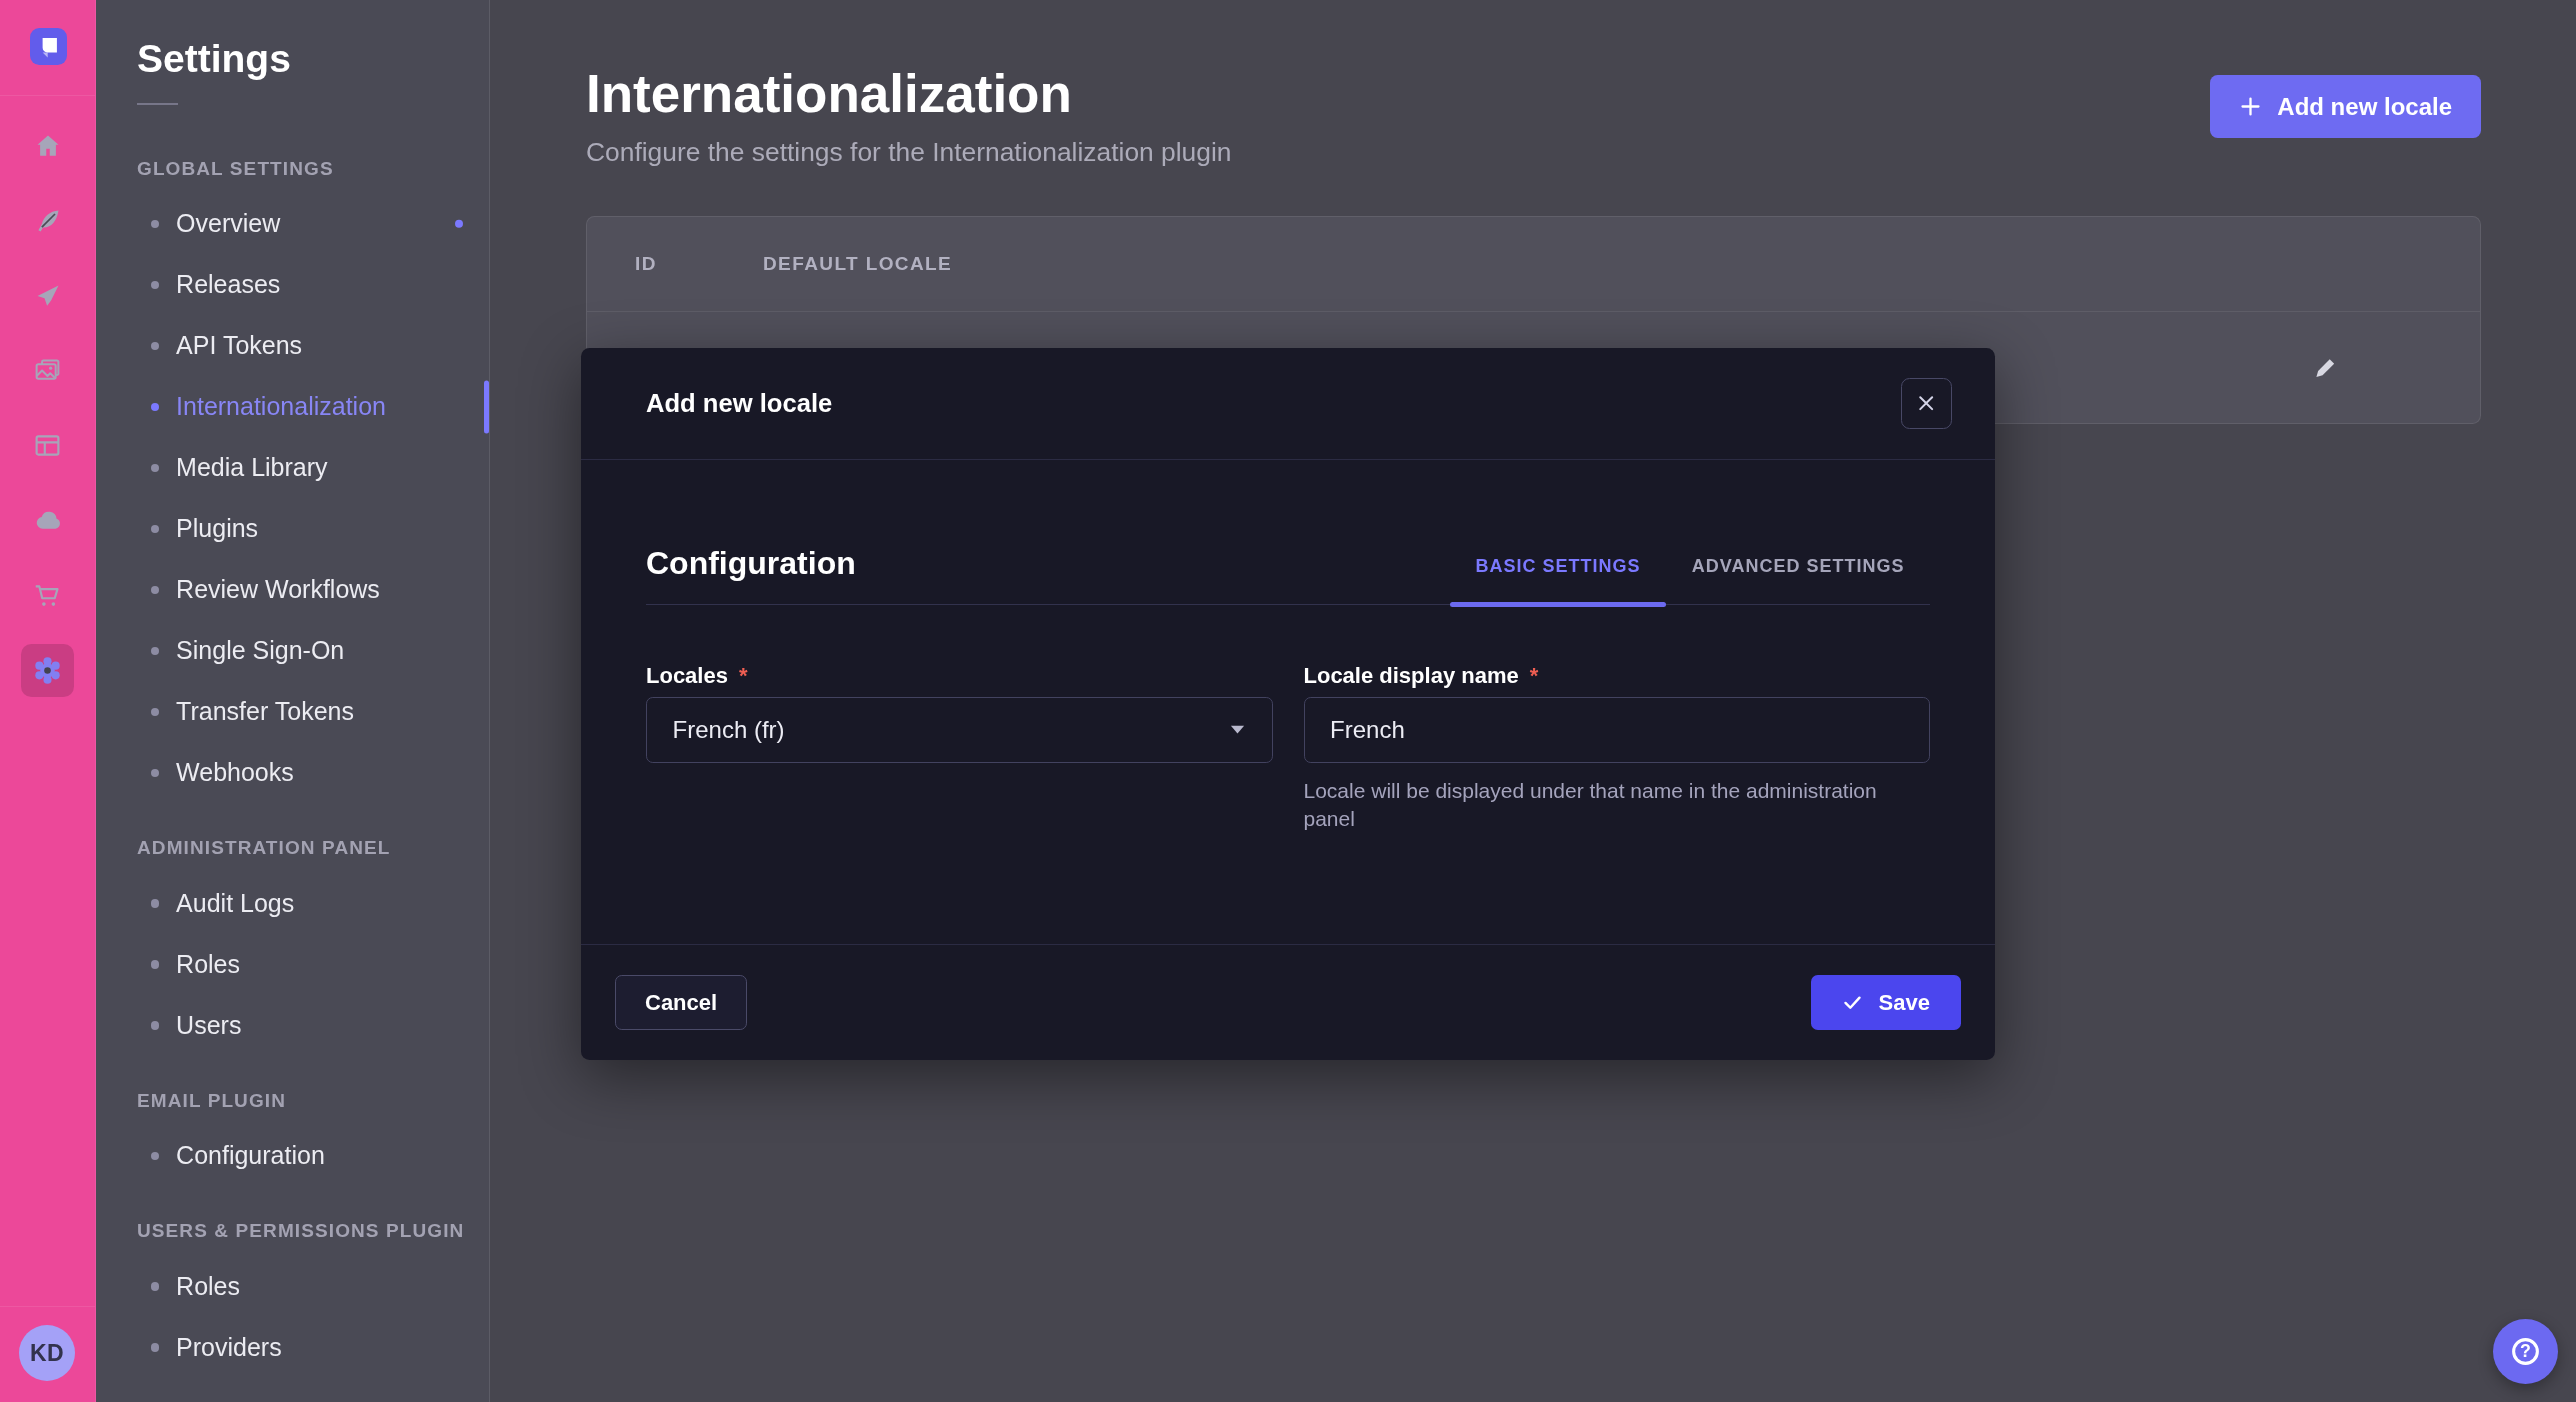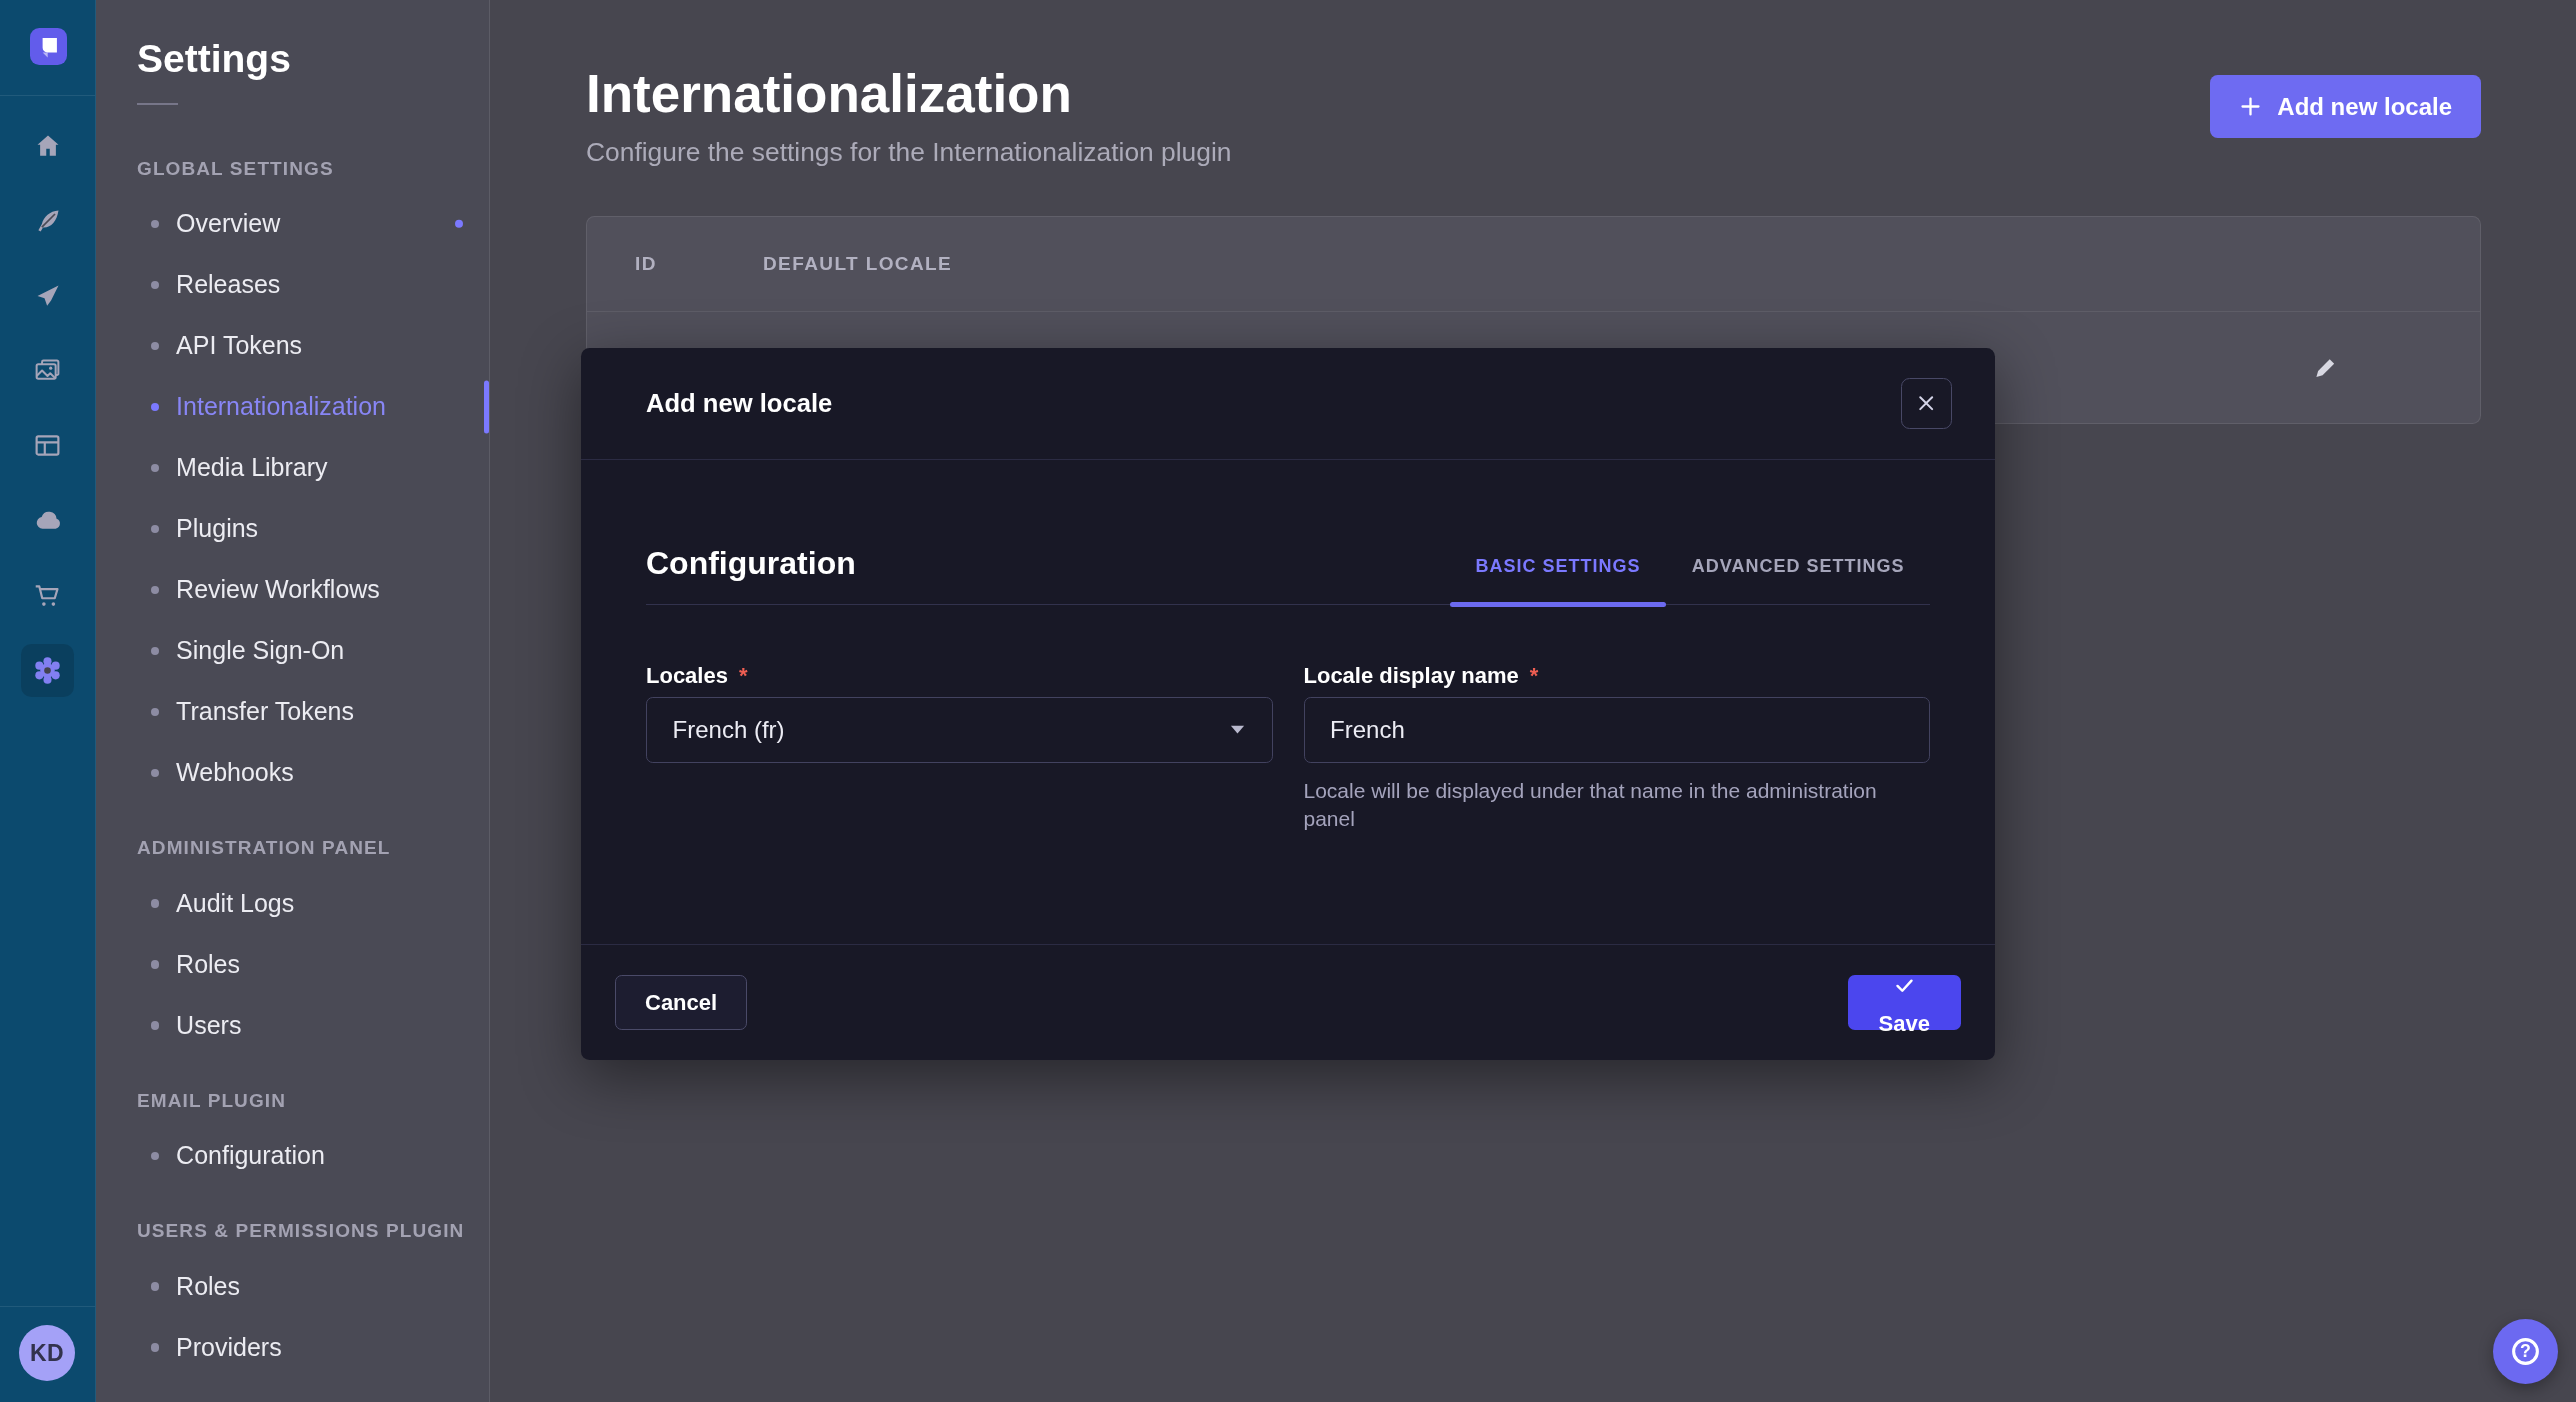--- a/index.html
+++ b/index.html
@@ -7,21 +7,21 @@
   body {
     position:relative; overflow:hidden;
     background:#47464F;
     font-family:"Liberation Sans", sans-serif;
     -webkit-font-smoothing:antialiased;
   }
 
   
   .rail {
     position:absolute; left:0; top:0; width:96px; height:100%;
-    background:#0c4a6e; border-right:0.9px solid rgba(255,255,255,.09);
+    background:#ec4899; border-right:0.9px solid rgba(255,255,255,.09);
   }
   .rail-logo {
     position:absolute; left:30px; top:28px; width:37px; height:37px;
     border-radius:9.4px; cursor:pointer;
   }
   .rail-divider-top { position:absolute; left:0; top:95px; width:100%; border-top:0.9px solid rgba(255,255,255,.09); }
   .rail-icons { position:absolute; left:0; top:108px; width:100%; }
   .rail-icon {
     width:100%; height:75px; display:flex; align-items:center; justify-content:center;
     color:#A6A5B9; cursor:pointer;
@@ -144,21 +144,21 @@
     border-top:0.9px solid #2B2B43; display:flex; align-items:center; justify-content:space-between;
     padding:9px 34px;
   }
   .cancel-btn {
     height:55px; padding:0 29px; border-radius:6.8px; border:0.9px solid #4A4A68;
     background:#1D1D30; color:#FFFFFF; font-size:22px; font-weight:600; cursor:pointer; font-family:inherit;
   }
   .save-btn {
     height:55px; padding:0 31px; border-radius:6.8px; border:none; background:#4B46EE;
     color:#FFFFFF; font-size:22px; font-weight:600; cursor:pointer; font-family:inherit;
-    display:flex; align-items:center; gap:15.3px;flex-direction:column;
+    display:flex; align-items:center; gap:15.3px;
   }
 
   
   .help-fab {
     position:absolute; left:2493px; top:1319px; width:65px; height:65px; border-radius:50%;
     background:#6C69F1; border:none; cursor:pointer;
     display:flex; align-items:center; justify-content:center;
     box-shadow:0 5.1px 15.3px rgba(0,0,0,.3);
   }
 </style>

